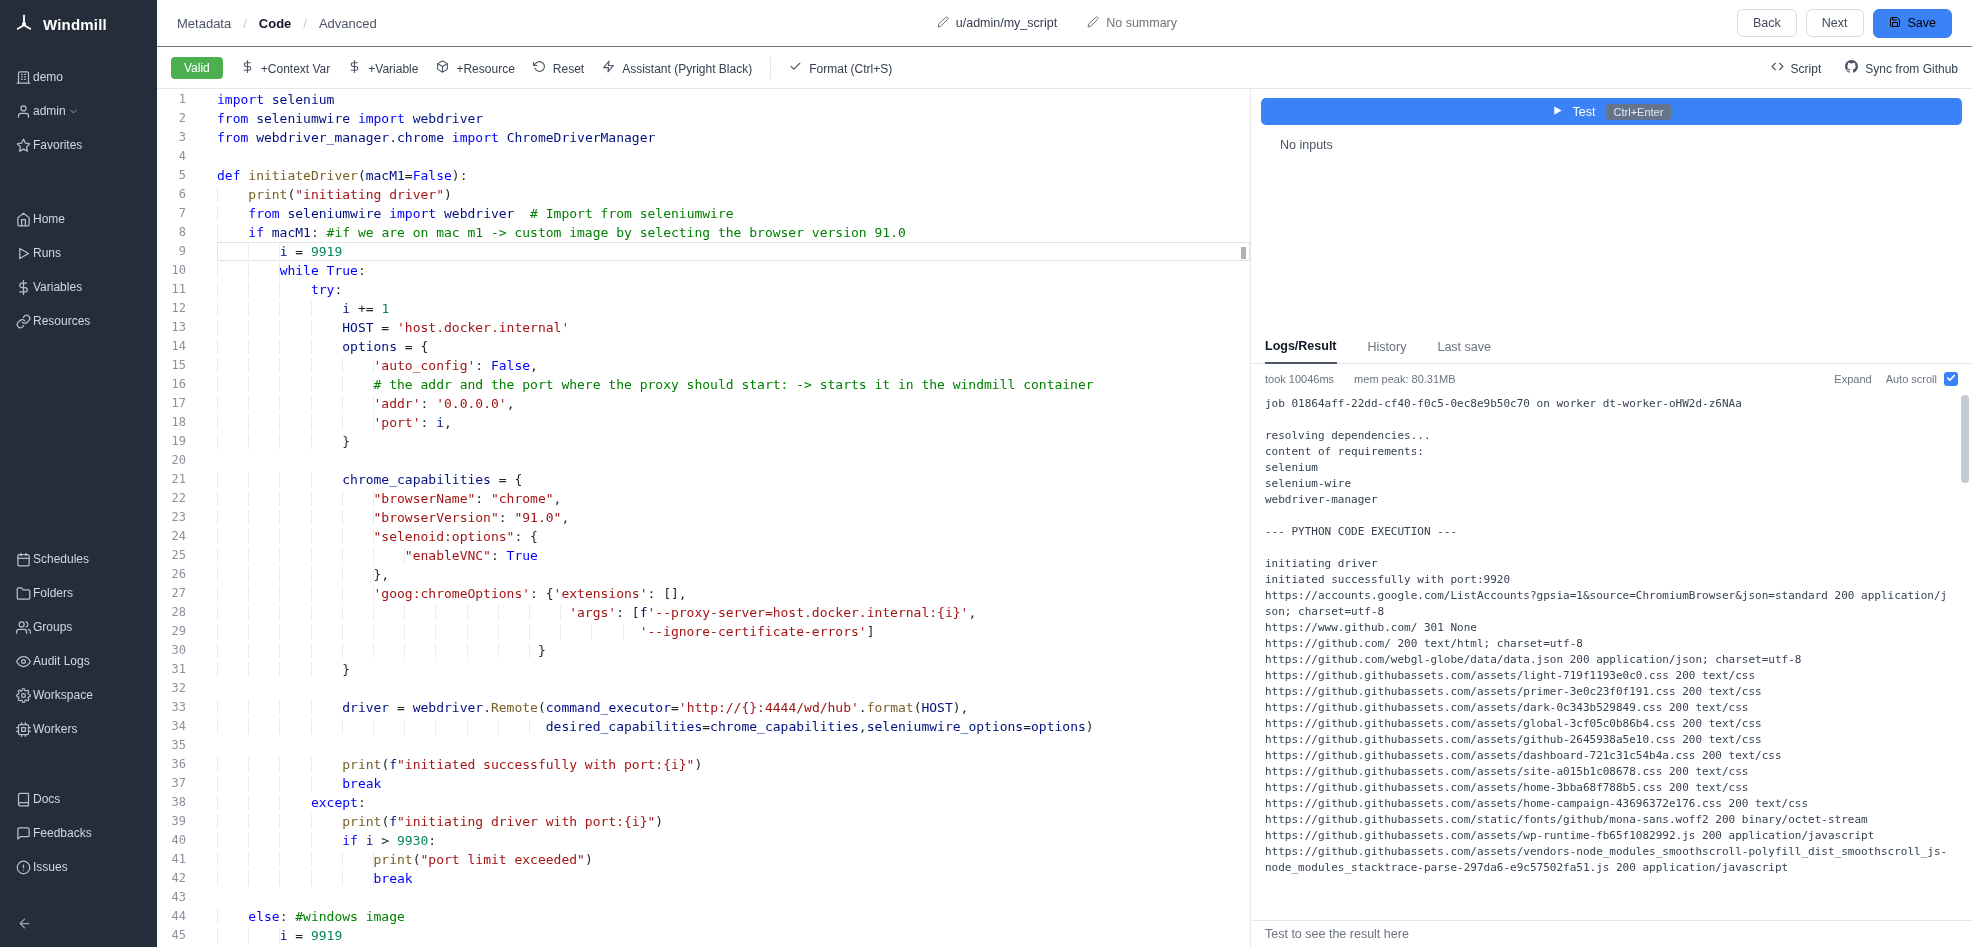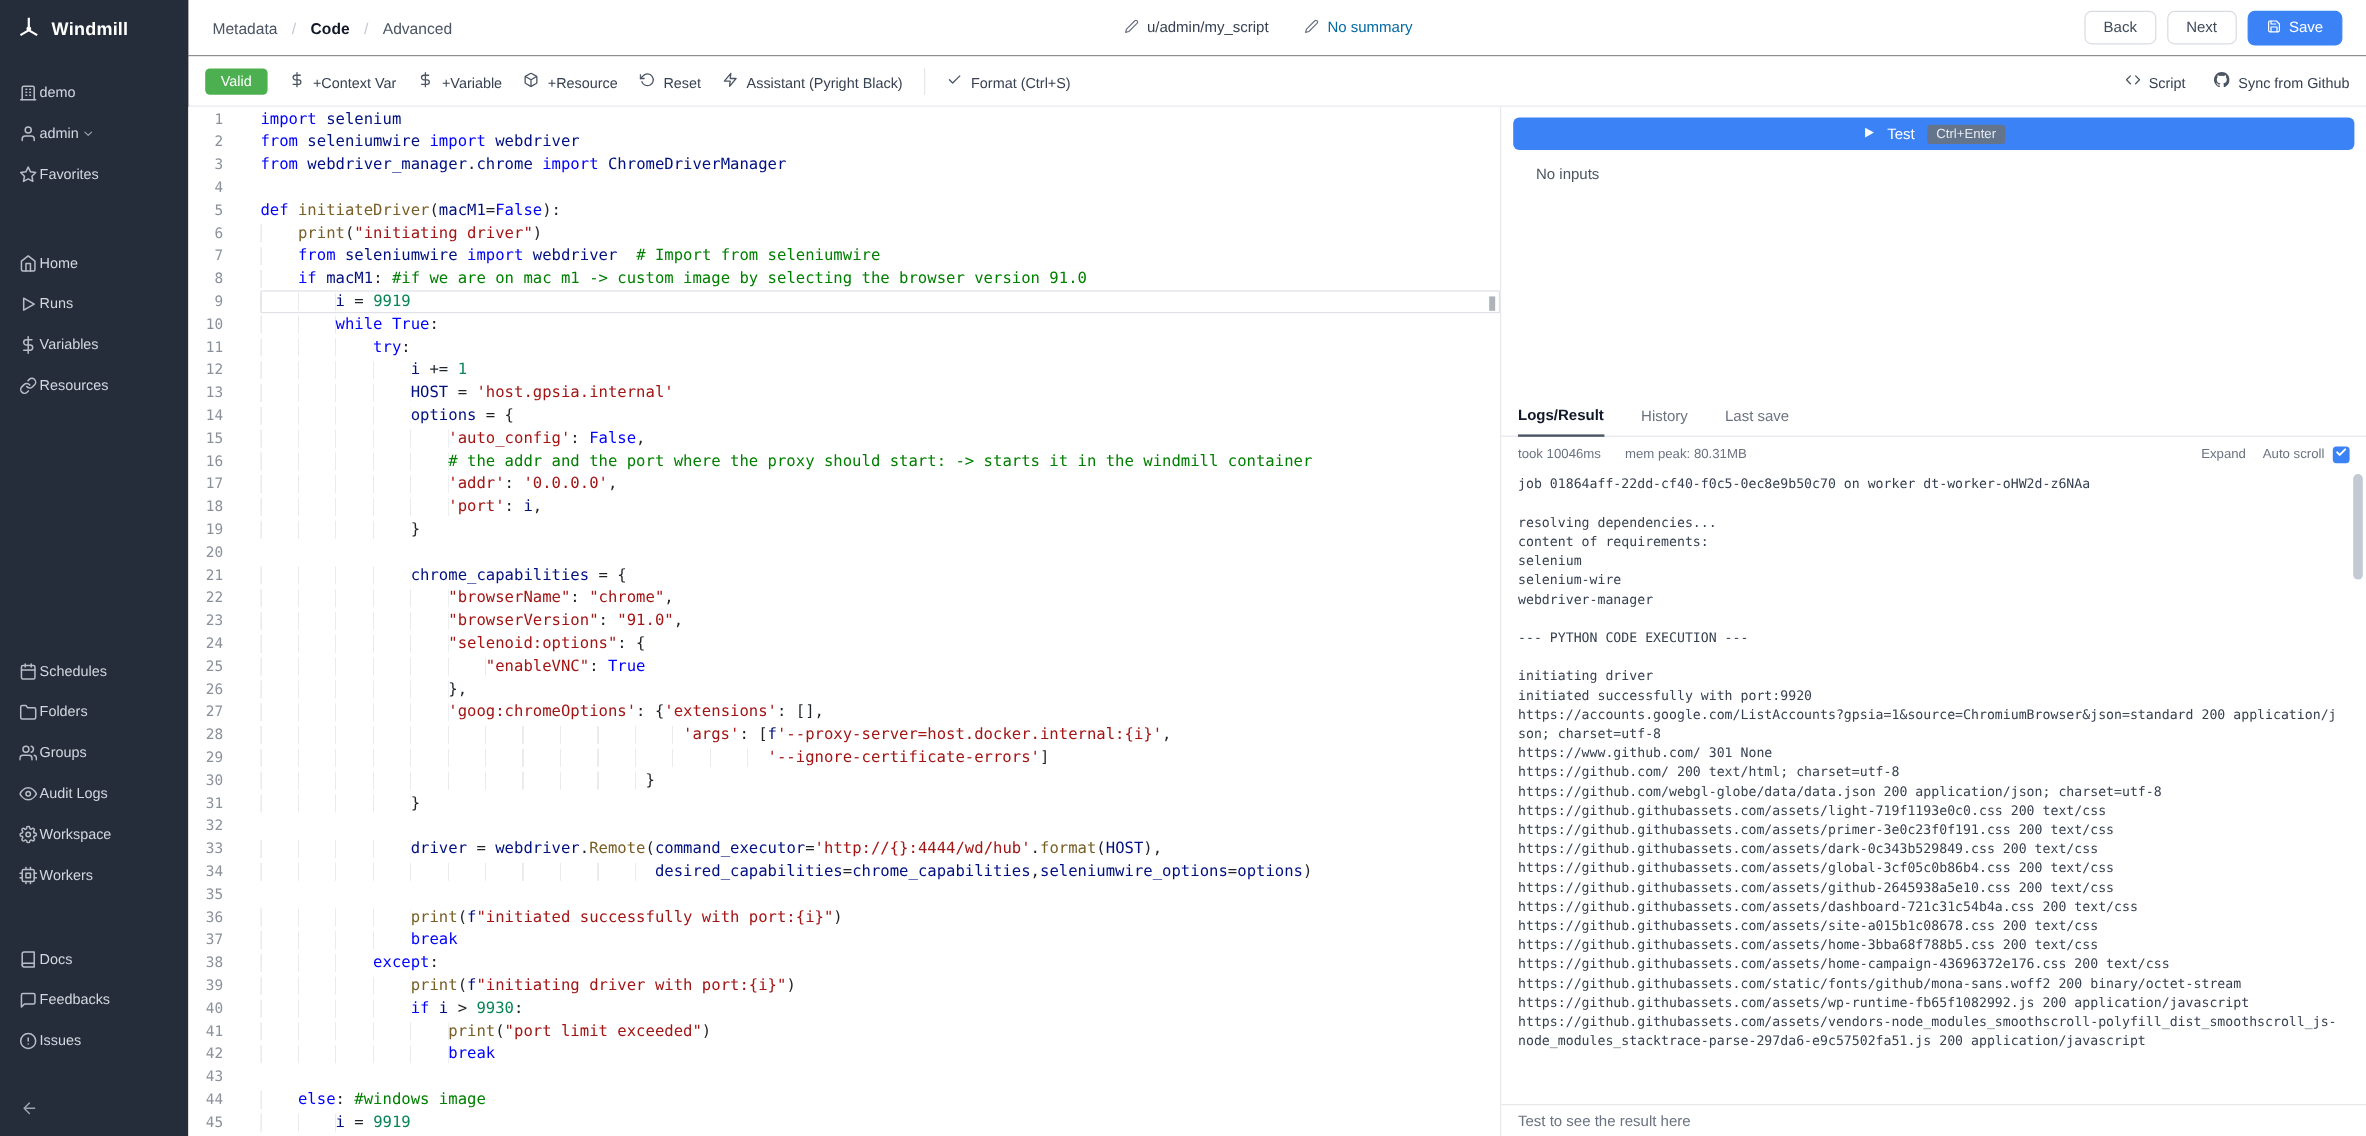--- a/index.html
+++ b/index.html
@@ -25,26 +25,26 @@
   
   .main { flex: 1; display: flex; flex-direction: column; min-width: 0; }
 
   .topbar { height: 47px; background: #fff; border-bottom: 1px solid #737373; display: flex; align-items: center; padding: 0 20px; flex-shrink: 0; }
   .crumbs { display: flex; align-items: center; gap: 12px; font-size: 13px; color: #4b5563; flex-shrink: 0; }
   .crumb { cursor: pointer; }
   .crumb.active { color: #111827; font-weight: 700; }
   .crumb-sep { color: #c3c8d0; }
   .path-wrap { flex: 1; display: flex; align-items: center; justify-content: center; gap: 30px; min-width: 0; }
   .path-item { display: flex; align-items: center; gap: 7px; font-size: 12.5px; color: #374151; cursor: pointer; justify-content: flex-end; }
-  .path-item.dim { color: #0369a1; }
+  .path-item.dim { color: #737373; }
   .path-item svg { width: 12px; height: 12px; color: #6b7280; }
   .top-actions { display: flex; align-items: center; gap: 9px; flex-shrink: 0; }
   .btn { font-family: inherit; font-size: 12.5px; border-radius: 6px; padding: 6px 15px; cursor: pointer; display: flex; align-items: center; gap: 7px; }
   .btn.secondary { background: #fff; border: 1px solid #d8dce2; color: #3f4a5a; }
-  .btn.primary { background: #3b82f6; border: 1px solid #3b82f6; color: #ffffff; }
+  .btn.primary { background: #3b82f6; border: 1px solid #3b82f6; color: #000000; }
   .btn.primary svg { width: 12px; height: 12px; }
 
   .toolbar { height: 42px; background: #fff; border-bottom: 1px solid #e5e7eb; display: flex; align-items: center; padding: 0 14px; gap: 18px; flex-shrink: 0; }
   .badge-valid { background: #4caf50; color: #fff; font-size: 12px; padding: 4px 13px; border-radius: 4px; }
   .tb-btn { display: flex; align-items: flex-end; gap: 7px; font-size: 12px; color: #374151; cursor: pointer; white-space: nowrap; }
   .tb-btn svg { width: 13px; height: 13px; color: #4b5563; }
   .tb-divider { width: 1px; height: 22px; background: #e5e7eb; }
   .tb-right { margin-left: auto; display: flex; align-items: center; gap: 24px; }
 
   
@@ -417,21 +417,21 @@
           <div class="code-line">
             <div class="gutter">11</div>
             <div class="line-body"><span class="ind">            </span><span class="tk-kw">try</span>:</div>
           </div>
           <div class="code-line">
             <div class="gutter">12</div>
             <div class="line-body"><span class="ind">                </span><span class="tk-id">i</span> += <span class="tk-num">1</span></div>
           </div>
           <div class="code-line">
             <div class="gutter">13</div>
-            <div class="line-body"><span class="ind">                </span><span class="tk-id">HOST</span> = <span class="tk-str">'host.gpsia.internal'</span></div>
+            <div class="line-body"><span class="ind">                </span><span class="tk-id">HOST</span> = <span class="tk-str">'host.docker.internal'</span></div>
           </div>
           <div class="code-line">
             <div class="gutter">14</div>
             <div class="line-body"><span class="ind">                </span><span class="tk-id">options</span> = {</div>
           </div>
           <div class="code-line">
             <div class="gutter">15</div>
             <div class="line-body"><span class="ind">                    </span><span class="tk-str">'auto_config'</span>: <span class="tk-kw">False</span>,</div>
           </div>
           <div class="code-line">

